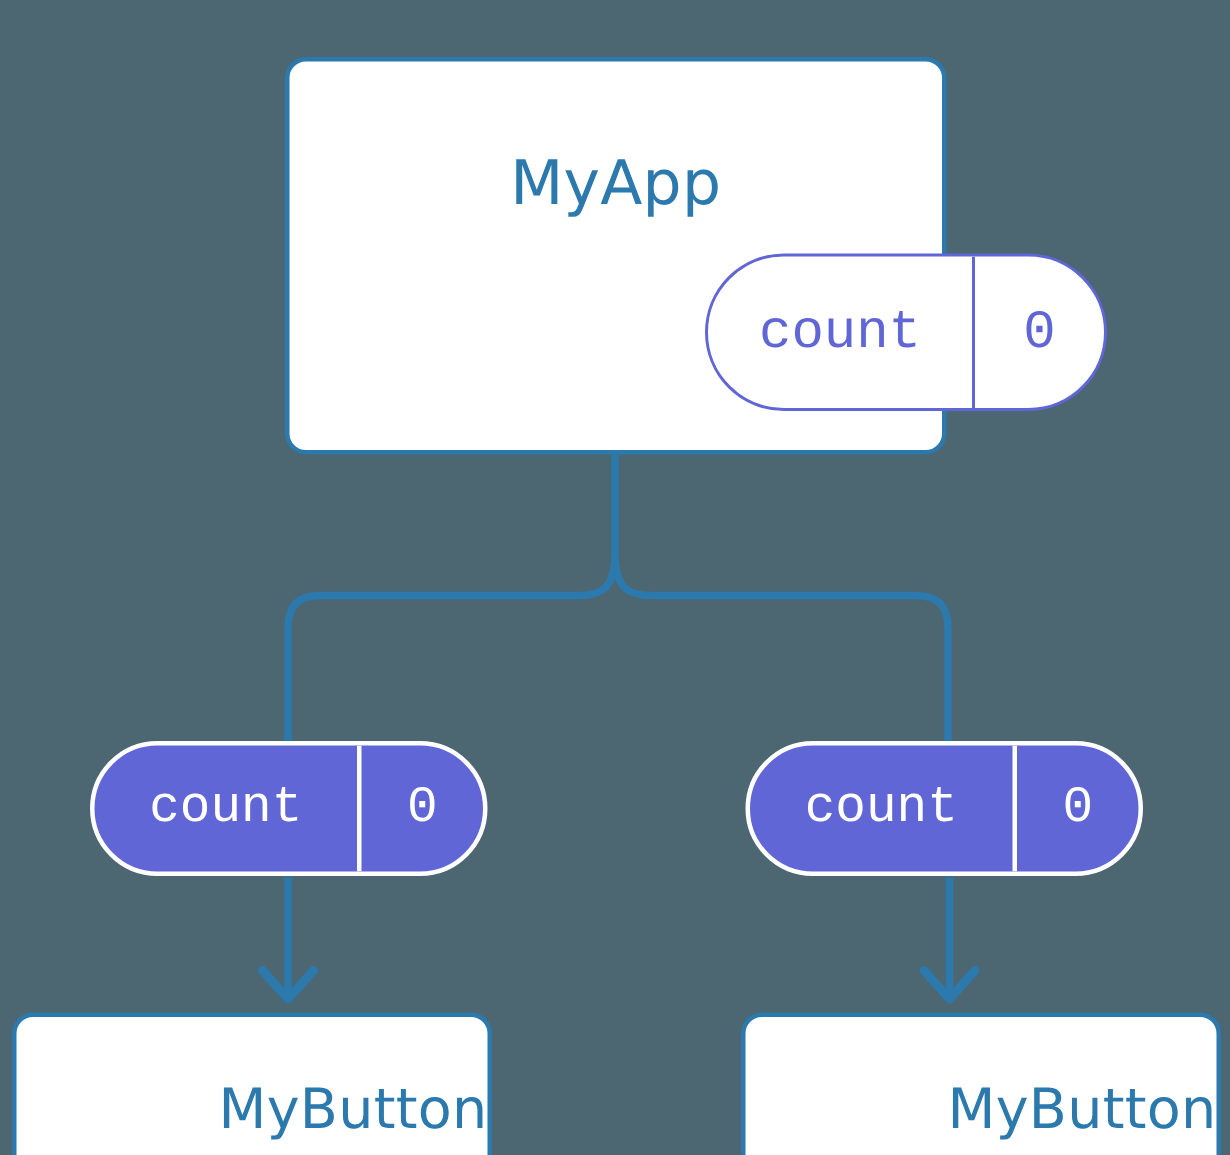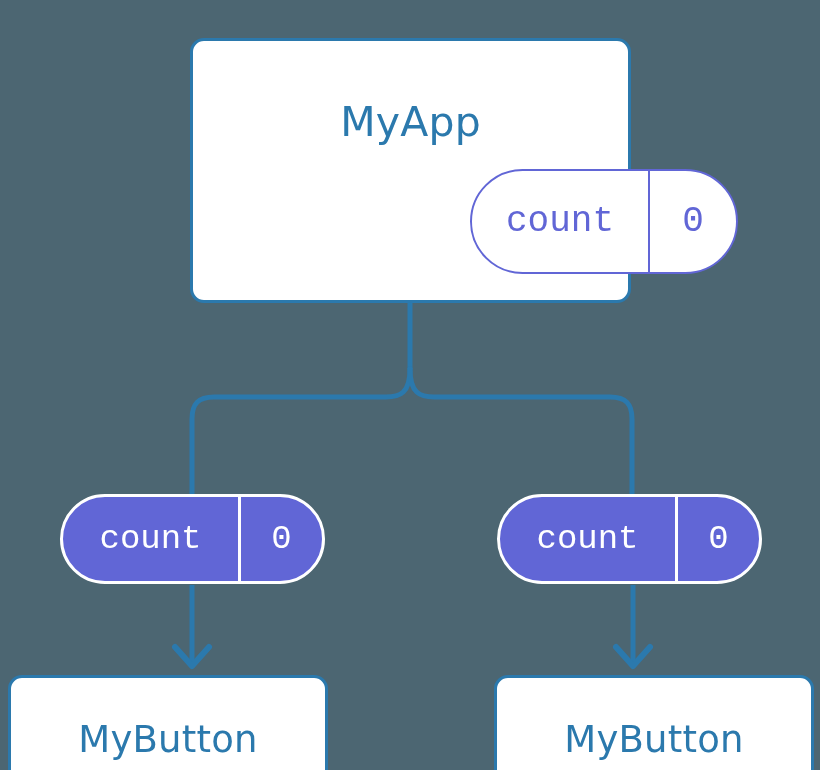--- a/index.html
+++ b/index.html
@@ -62,20 +62,21 @@
   .mybutton-box {
     top: 650px;
     width: 320px;
     height: 128px;
   }
   #mybutton-left-box  { left: 8px; }
   #mybutton-right-box { left: 494px; }
   .mybutton-title {
     top: 40px;
     font-size: 37px;
+    text-align: right;
   }
 
   
   .pill {
     position: absolute;
     display: flex;
     align-items: stretch;
     box-sizing: border-box;
     border-radius: 999px;
     overflow: hidden;

